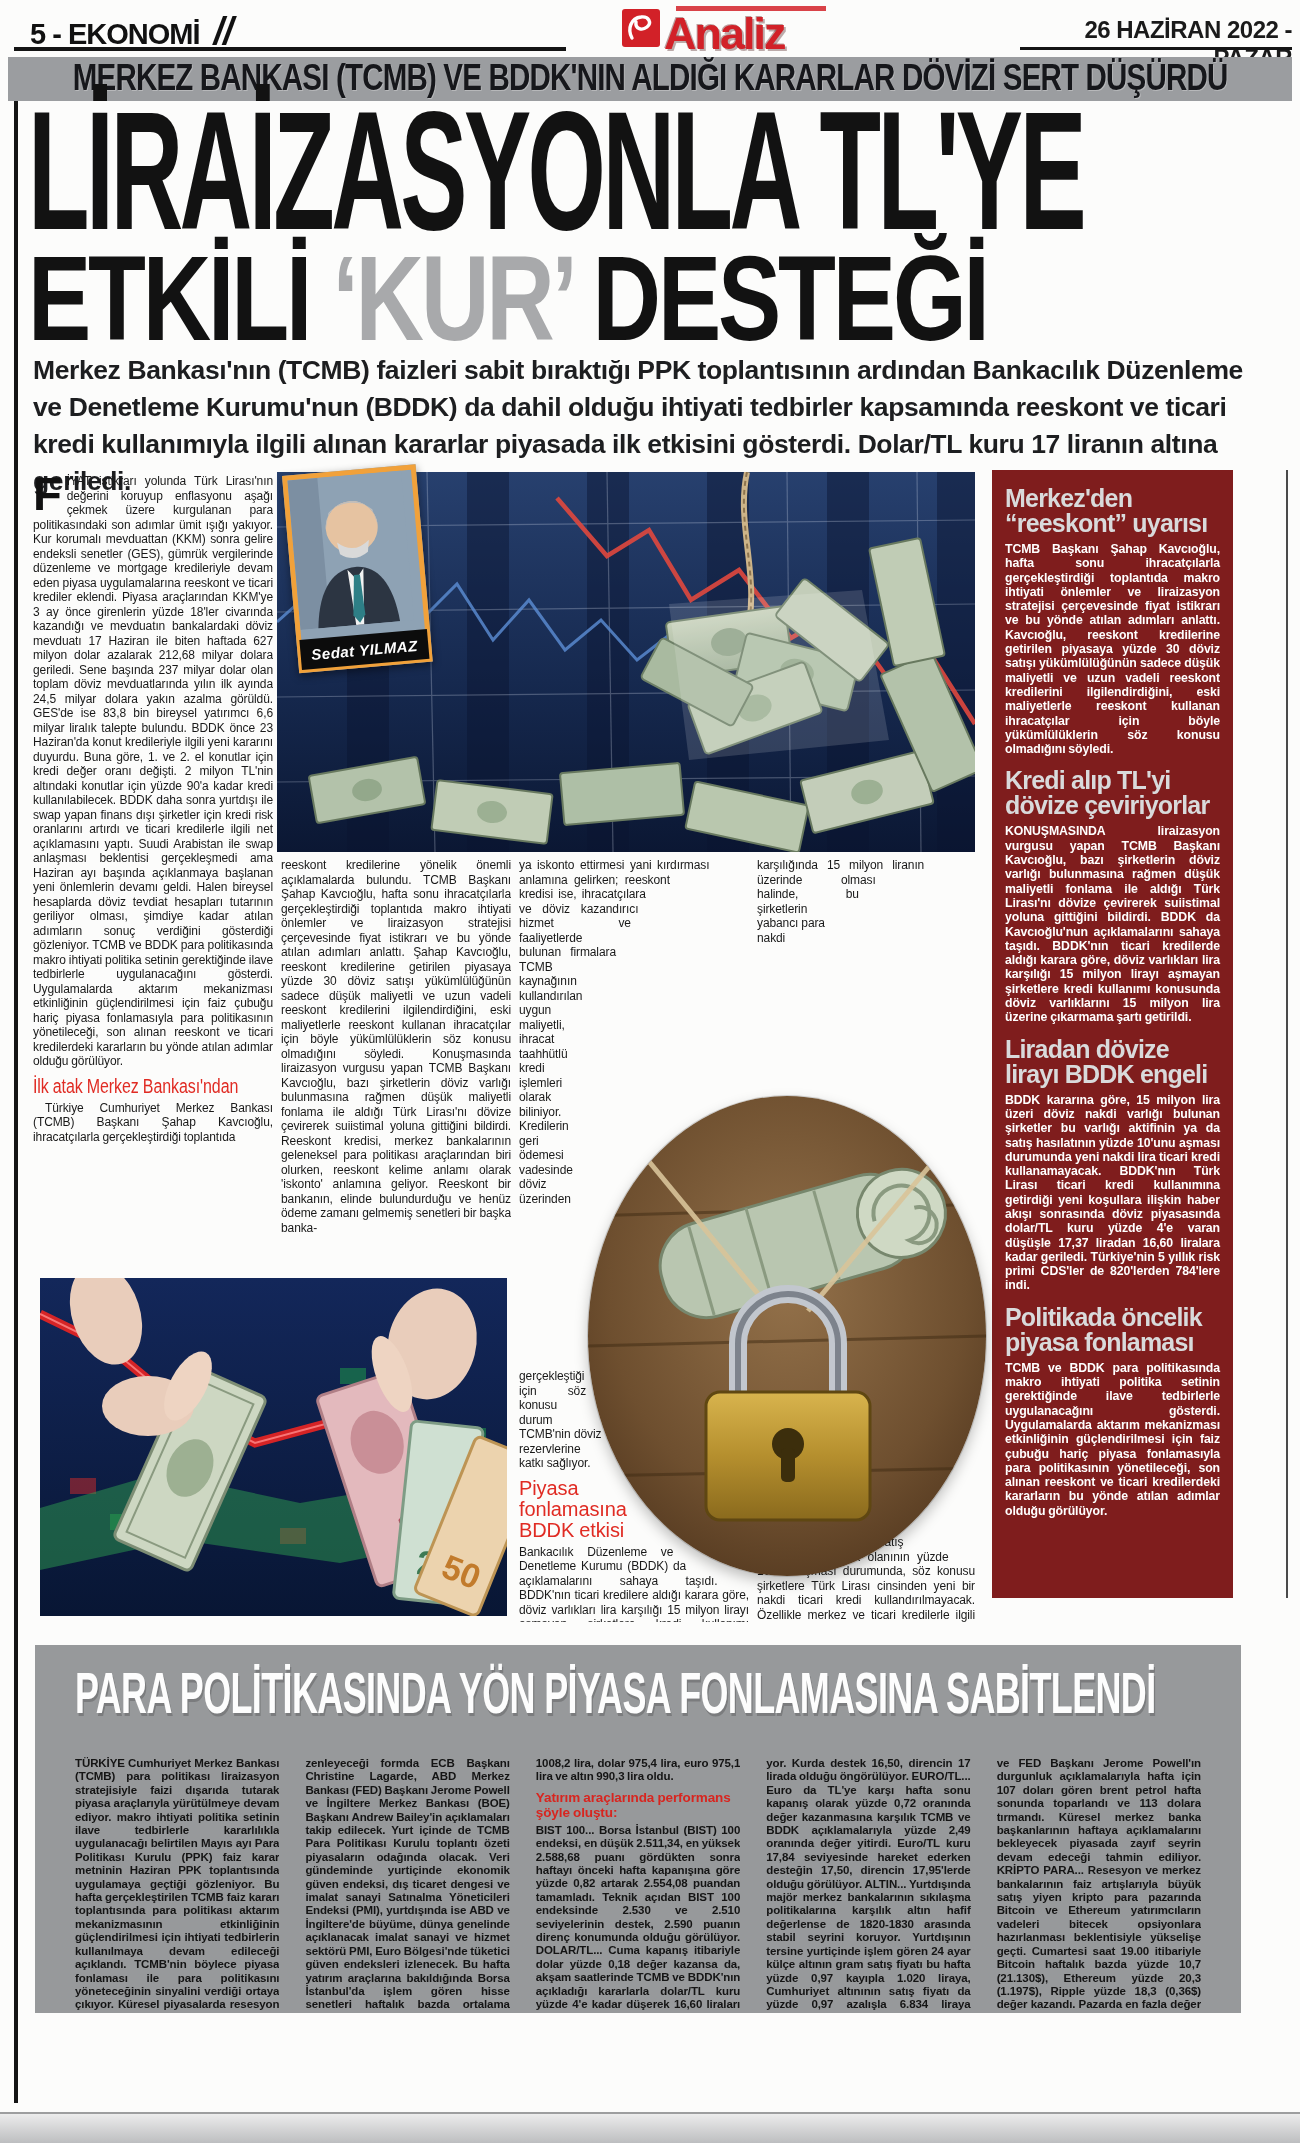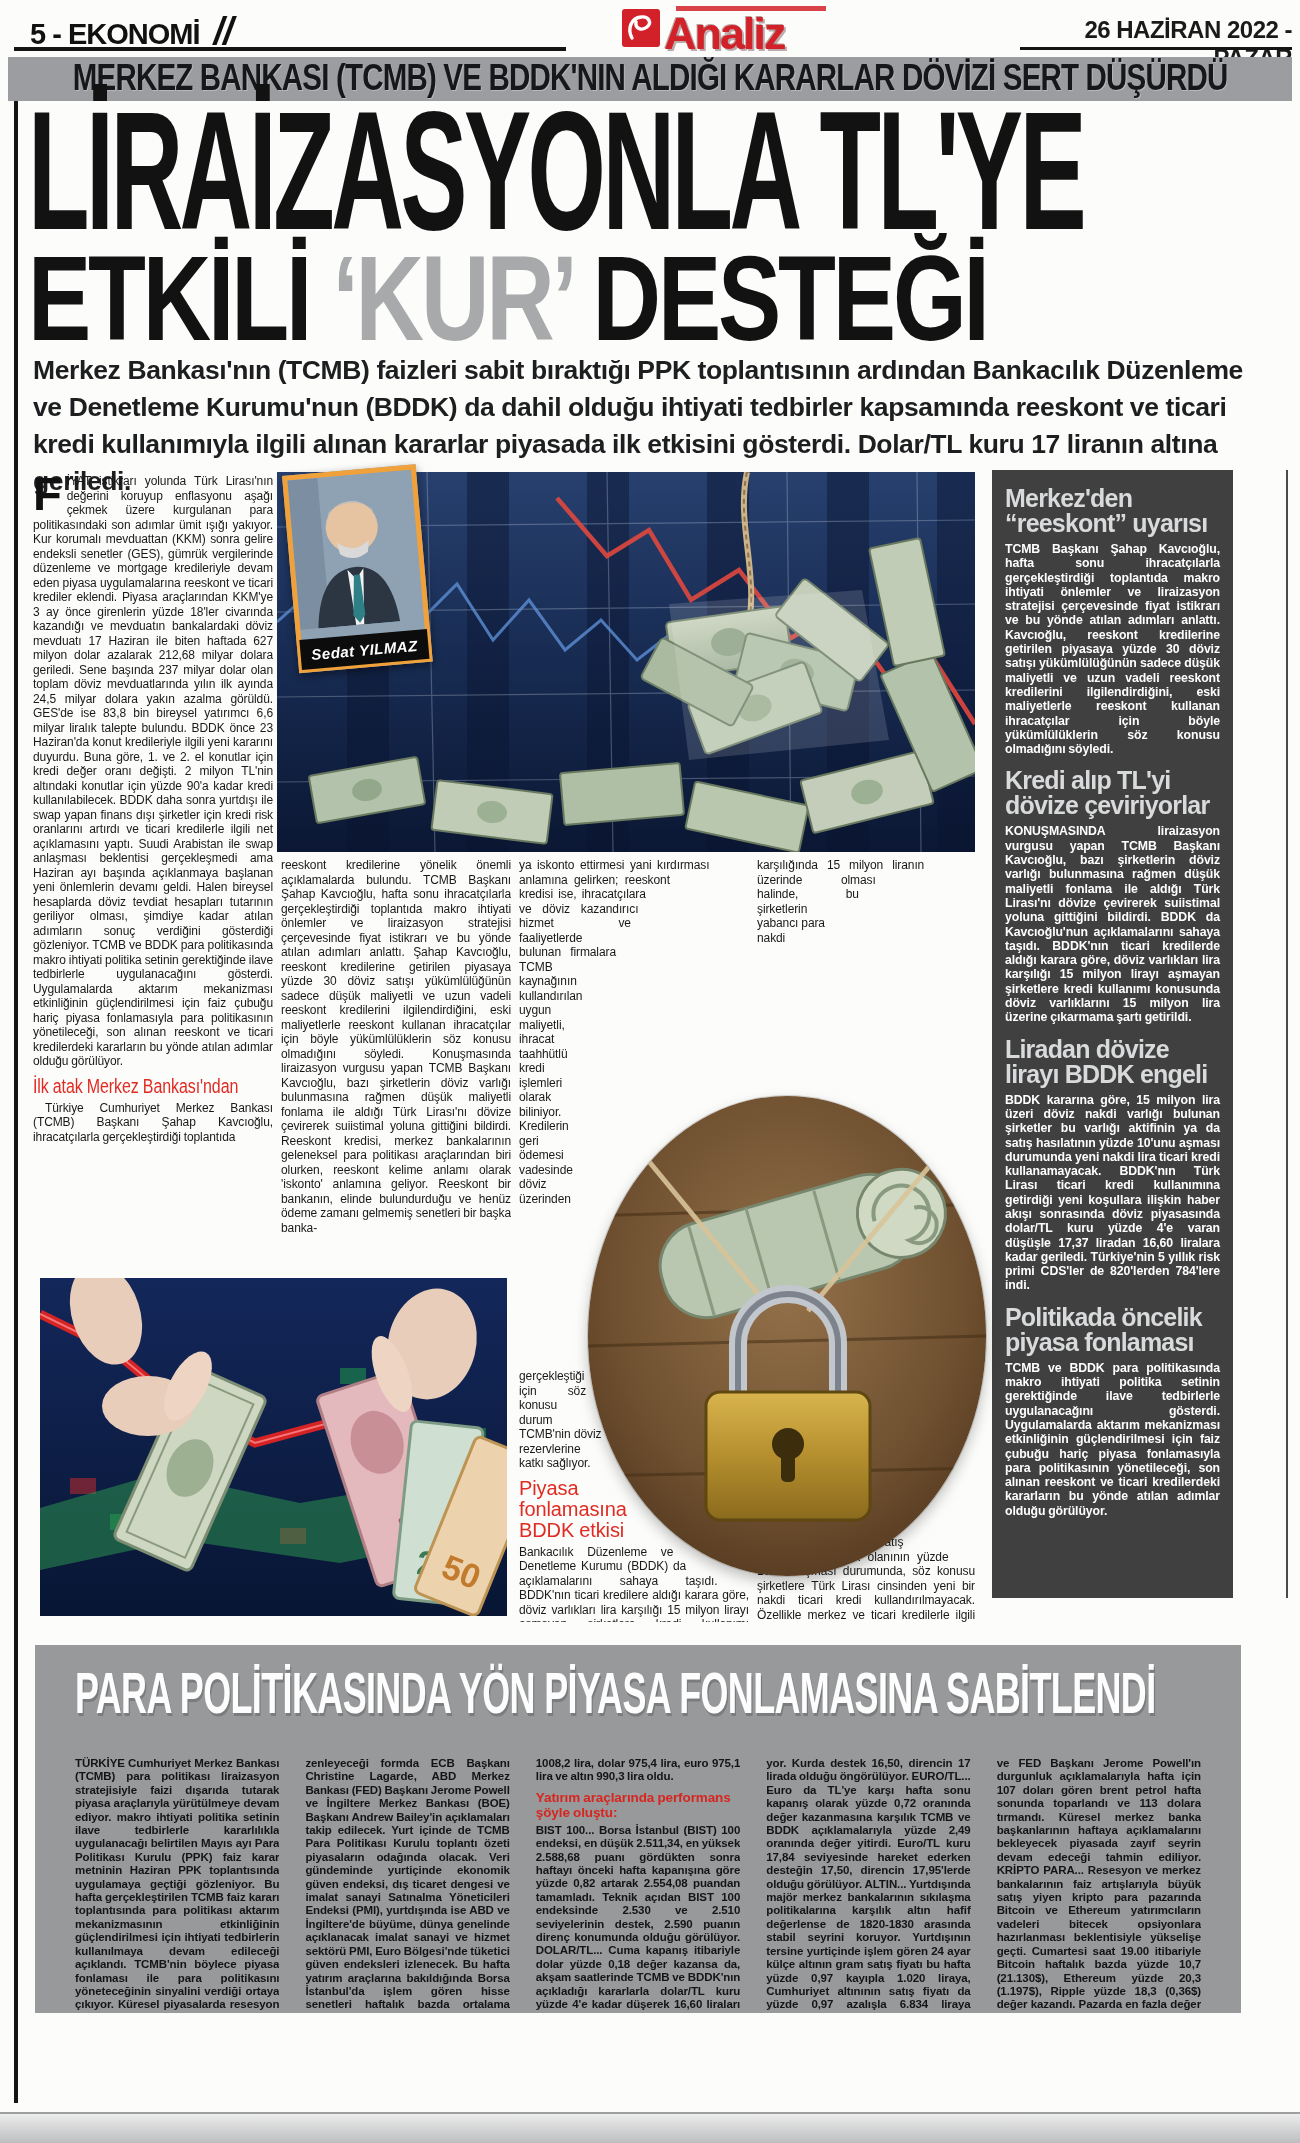--- a/index.html
+++ b/index.html
@@ -45,21 +45,21 @@
   
   .photo-main{left:277px;top:472px;width:698px;height:380px;overflow:hidden;background:#122246;}
   .portrait{left:282px;top:476px;width:124px;height:188px;background:#8ea2b4;border:5px solid #f1a13a;
       box-shadow:0 3px 8px rgba(0,0,0,.45);transform:rotate(-5deg);transform-origin:0 0;}
   .portrait .cap{position:absolute;left:-2px;right:-2px;bottom:-2px;height:30px;background:#0c0c0c;color:#fff;
       font-size:15px;font-weight:bold;font-style:italic;display:flex;align-items:center;justify-content:center;letter-spacing:.5px;}
   .photo-oval{left:588px;top:1096px;width:398px;height:480px;border-radius:50%;overflow:hidden;
       box-shadow:0 0 0 1px rgba(0,0,0,.15),0 6px 14px rgba(0,0,0,.25);}
   .photo-lira{left:40px;top:1278px;width:467px;height:338px;overflow:hidden;background:#0c1e46;}
   
-  .sidebar{left:992px;top:470px;width:241px;height:1128px;background:#404040;box-sizing:border-box;
+  .sidebar{left:992px;top:470px;width:241px;height:1128px;background:#7f1d1d;box-sizing:border-box;
       padding:14px 13px;overflow:hidden;}
   .sb-head{color:#d9dadb;font-weight:bold;font-size:25px;line-height:25px;letter-spacing:-0.8px;margin:12px 0 6px 0;}
   .sb-head:first-child{margin-top:2px;}
   .sb-body{color:#ffffff;font-weight:bold;font-size:12.3px;line-height:14.3px;text-align:justify;
       letter-spacing:-0.1px;word-spacing:-0.5px;}
   
   .bottom{left:35px;top:1645px;width:1206px;height:368px;background:#97999b;box-sizing:border-box;overflow:hidden;}
   .b-headline{position:absolute;left:40px;top:14px;white-space:nowrap;font-size:58px;font-weight:bold;color:#fdfdfd;
       letter-spacing:-1px;transform:scaleX(.62);transform-origin:0 0;text-shadow:2px 3px 0 rgba(40,40,40,.25);}
   .b-cols{position:absolute;left:40px;top:112px;width:1126px;height:332px;display:flex;gap:26px;}

